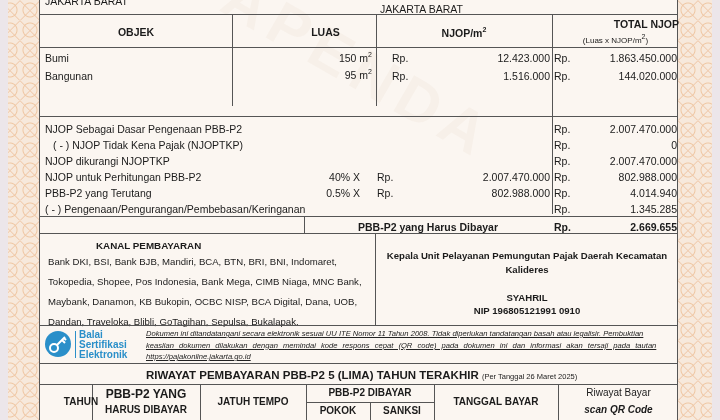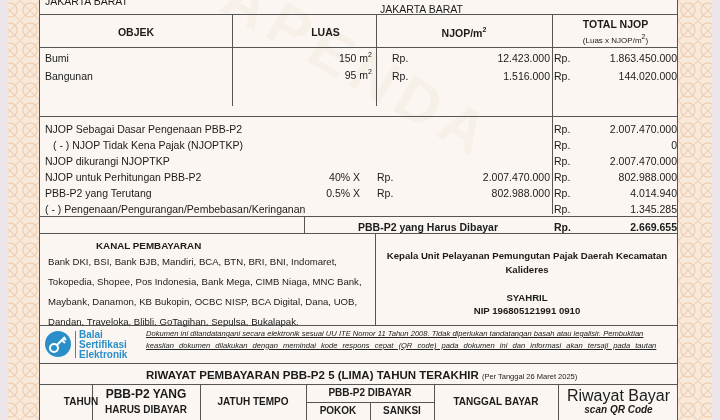--- a/index.html
+++ b/index.html
@@ -72,21 +72,21 @@
   <div class="abs" style="left:340px; top:3px; font-size:10.5px;">JAKARTA BARAT</div>
   <div class="line-h" style="top:14px; left:0;"></div>
 
   <div class="line-v" style="left:192px; top:14px; height:92px;"></div>
   <div class="line-v" style="left:336px; top:14px; height:92px;"></div>
   <div class="line-v" style="left:512px; top:14px; height:200px;"></div>
 
   <div class="abs b c" style="left:0; width:192px; top:26px;">OBJEK</div>
   <div class="abs b c" style="left:192px; width:144px; top:26px;padding-left:43px;">LUAS</div>
   <div class="abs b c" style="left:336px; width:176px; top:26px;"><span>NJOP/m</span><sup>2</sup></div>
-  <div class="abs b c" style="left:512px; width:127px; top:18px;">TOTAL NJOP</div>
+  <div class="abs b c" style="left:512px; width:127px; top:18px;text-align:right;">TOTAL NJOP</div>
   <div class="abs c small" style="left:512px; width:127px; top:33px;"><span>(Luas x NJOP/m</span><sup>2</sup><span>)</span></div>
   <div class="line-h" style="top:47px;"></div>
 
   <div>
     <div class="abs" style="left:5px; top:52px;">Bumi</div>
     <div class="abs r" style="left:192px; width:140px; top:51px;"><span>150 m</span><sup>2</sup></div>
     <div class="abs" style="left:352px; top:52px;">Rp.</div>
     <div class="abs r" style="left:400px; width:110px; top:52px;">12.423.000</div>
     <div class="abs" style="left:514px; top:52px;">Rp.</div>
     <div class="abs r" style="left:540px; width:97px; top:52px;">1.863.450.000</div>
@@ -170,20 +170,21 @@
     <div class="bse-bar"></div>
     <div class="bse-text">
       <div>Balai</div>
       <div>Sertifikasi</div>
       <div>Elektronik</div>
     </div>
   </div>
   <div class="abs italic-note" style="left:106px; top:328px; width:530px; white-space:normal;text-decoration:underline;">
     <div style="white-space:nowrap;">Dokumen ini ditandatangani secara elektronik sesuai UU ITE Nomor 11 Tahun 2008. Tidak diperlukan tandatangan basah atau legalisir. Pembuktian</div>
     <div style="white-space:nowrap; word-spacing:3px;">keaslian dokumen dilakukan dengan memindai kode respons cepat (QR code) pada dokumen ini dan informasi akan tersaji pada tautan</div>
+    <div>https://pajakonline.jakarta.go.id</div>
   </div>
   <div class="line-h" style="top:363px;"></div>
 
   <div class="abs" style="left:106px; top:369px; font-size:11.5px;">
     <span class="b">RIWAYAT PEMBAYARAN PBB-P2 5 (LIMA) TAHUN TERAKHIR</span>
     <span style="font-size:7.5px;">(Per Tanggal 26 Maret 2025)</span>
   </div>
   <div class="line-h" style="top:384px;"></div>
 
   <div class="line-v" style="left:52px; top:384px; height:36px;"></div>
@@ -195,15 +196,15 @@
   <div class="abs" style="left:266px; width:128px; top:402px; border-top:1px solid #555;"></div>
 
   <div class="abs b c" style="left:0; width:52px; top:396px; font-size:10px;margin-left:15px;">TAHUN</div>
   <div class="abs b c" style="left:52px; width:108px; top:387px; font-size:12px;">PBB-P2 YANG</div>
   <div class="abs b c" style="left:52px; width:108px; top:404px; font-size:10px;">HARUS DIBAYAR</div>
   <div class="abs b c" style="left:160px; width:106px; top:396px; font-size:10px;">JATUH TEMPO</div>
   <div class="abs b c" style="left:266px; width:128px; top:387px; font-size:10px;">PBB-P2 DIBAYAR</div>
   <div class="abs b c" style="left:266px; width:64px; top:405px; font-size:10px;">POKOK</div>
   <div class="abs b c" style="left:330px; width:64px; top:405px; font-size:10px;">SANKSI</div>
   <div class="abs b c" style="left:394px; width:124px; top:396px; font-size:10px;">TANGGAL BAYAR</div>
-  <div class="abs c" style="left:518px; width:121px; top:387px; font-size:16px;">Riwayat Bayar</div>
+  <div class="abs c" style="left:518px; width:121px; top:387px; font-size:10px;">Riwayat Bayar</div>
   <div class="abs b c" style="left:518px; width:121px; top:404px; font-size:10px; font-style:italic;">scan QR Code</div>
 </div>
 
 </body></html>

